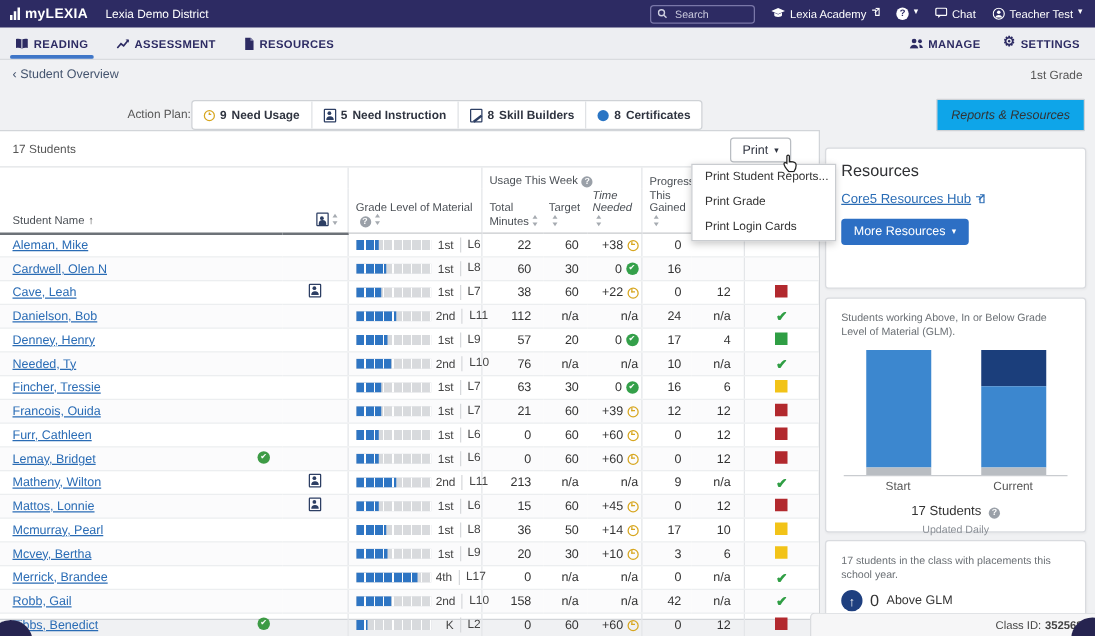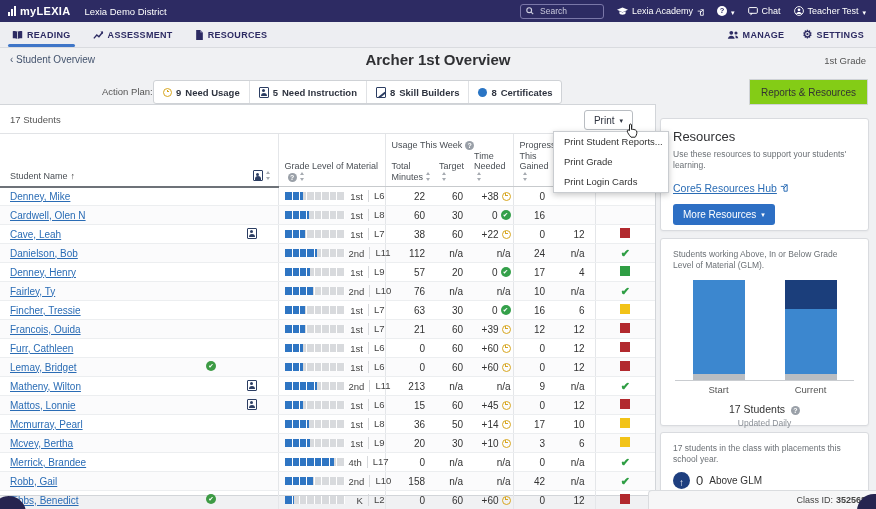--- a/index.html
+++ b/index.html
@@ -13,21 +13,21 @@
   .logo-bars i{display:block;width:2px;background:#fff;}
   .logo-bars i:nth-child(1){height:4px}.logo-bars i:nth-child(2){height:7px}.logo-bars i:nth-child(3){height:10px}
   .logo-text{font-size:11px;font-weight:bold;letter-spacing:.3px;}
   .district{font-size:9.5px;margin-left:14px;}
   .tb-right{margin-left:auto;display:flex;align-items:center;gap:13px;margin-right:10px;}
   .searchbox{display:flex;align-items:center;gap:4px;border:1px solid #7a77a8;border-radius:3px;
              height:13px;padding:0 5px;width:72px;}
   .searchbox input{background:transparent;border:none;outline:none;color:#d6d6e8;font-size:8.5px;width:56px;
                    font-family:"Liberation Sans",sans-serif;}
   .searchbox input::placeholder{color:#c9c9dd;}
-  .tb-item{display:flex;align-items:flex-end;gap:4px;font-size:9px;white-space:nowrap;cursor:pointer;}
+  .tb-item{display:flex;align-items:flex-start;gap:4px;font-size:9px;white-space:nowrap;cursor:pointer;}
   .caret{font-size:7px;line-height:1;}
   .qm-nav{width:10px;height:10px;border-radius:50%;background:#fff;color:#2d2b63;font-size:7.5px;font-weight:bold;
           text-align:center;line-height:10px;display:inline-block;}
   
   .subnav{position:absolute;top:22px;left:0;right:0;height:25px;background:#edeef2;border-bottom:1px solid #d9dbdf;
           display:flex;align-items:center;z-index:9;}
   .sn-item{display:flex;align-items:center;gap:4px;font-size:9px;font-weight:bold;color:#2d2b63;
            letter-spacing:.3px;margin-left:22px;height:100%;position:relative;cursor:pointer;}
   .sn-item:first-child{margin-left:12px;}
   .sn-item.active::after{content:"";position:absolute;left:-4px;right:-4px;bottom:0;height:3px;background:#3f76c8;border-radius:2px;}
@@ -56,22 +56,22 @@
   .ic-clock{width:9px;height:9px;border:1.5px solid #d7a61f;border-radius:50%;position:relative;display:inline-block;box-sizing:border-box;flex:none;}
   .ic-clock::before{content:"";position:absolute;left:2.6px;top:1px;width:1.2px;height:2.6px;background:#d7a61f;}
   .ic-clock::after{content:"";position:absolute;left:2.6px;top:2.8px;width:2.6px;height:1.2px;background:#d7a61f;}
   
   .ic-person{width:10px;height:11px;border:1px solid #2c3e63;border-radius:1px;position:relative;display:inline-block;box-sizing:border-box;flex:none;background:#fff;}
   .ic-person::before{content:"";position:absolute;left:2.8px;top:1.5px;width:3px;height:3px;border-radius:50%;background:#2c3e63;}
   .ic-person::after{content:"";position:absolute;left:1.6px;top:5.2px;width:5.4px;height:3.2px;border-radius:3px 3px 0 0;background:#2c3e63;}
   
   .ic-builder{width:10px;height:11px;border:1px solid #2c3e63;border-radius:1px;position:relative;display:inline-block;box-sizing:border-box;flex:none;}
   .ic-builder::before{content:"";position:absolute;left:1px;top:6px;width:8px;height:1.6px;background:#2c3e63;transform:rotate(-38deg);}
-  .reports-btn{position:absolute;right:8px;top:1px;height:24px;background:#84cc16;border:1px solid #cfd2d6;border-radius:1px;
-               font-size:10px;color:#333;display:flex;align-items:center;padding:0 11px;cursor:pointer;}
+  .reports-btn{position:absolute;right:8px;top:1px;height:24px;background:#0ea5e9;border:1px solid #cfd2d6;border-radius:1px;
+               font-size:10px;color:#333;display:flex;align-items:center;padding:0 11px;cursor:pointer;font-style:italic;}
   
   .card{position:absolute;left:0;top:104px;width:656px;height:392px;background:#fff;
         border:1px solid #d2d5d9;border-left:none;box-sizing:border-box;z-index:3;}
   .table-toolbar{height:28px;border-bottom:1px solid #e1e3e6;position:relative;}
   .stu-count{position:absolute;left:10px;top:9px;font-size:9.5px;color:#555;}
   .print-btn{position:absolute;right:22px;top:5px;height:18px;background:#fff;border:1px solid #b9bdc2;border-radius:3px;
              font-size:10px;color:#2f3440;display:flex;align-items:center;gap:5px;padding:0 9px;cursor:pointer;}
   .print-btn .caret{color:#2f3440;font-size:7px;}
   .print-menu{position:absolute;right:-14px;top:26px;width:114px;background:#fff;border:1px solid #c9ccd0;
               box-shadow:0 2px 6px rgba(0,0,0,.22);z-index:50;}
@@ -252,21 +252,20 @@
     </div>
     <div class="sn-item">
       <span class="gear">⚙</span>
       <span>SETTINGS</span>
     </div>
   </div>
 </div>
 
 <div class="crumbrow">
   <div class="back">‹ <span>Student Overview</span></div>
-  <div class="page-title">Archer 1st Overview</div>
   <div class="grade">1st Grade</div>
 </div>
 
 <div class="tabsrow">
   <div class="ap-label">Action Plan:</div>
   <div class="ap-group">
     <div class="ap-btn">
       <span class="ic-clock"></span>
       <span>9</span>
       <span>Need Usage</span>
@@ -341,33 +340,33 @@
         </td>
         <td class="bl hpad">
           <span>Grade Level of Material</span><span class="qm">?</span><span class="sort"></span>
         </td>
         <td class="bl hpad">
           <span>Total Minutes</span><span class="sort"></span>
         </td>
         <td style="padding-left:4px;">
           <span>Target</span><span class="sort"></span>
         </td>
-        <td style="padding-left:4px;">
+        <td style="padding-left:4px;font-style:italic;">
           <span>Time Needed</span><span class="sort"></span>
         </td>
         <td class="bl hpad">
           <span>This Gained</span><span class="sort"></span>
         </td>
         <td></td>
         <td class="bl"></td>
       </tr>
     </thead>
     <tbody>
   <tr>
-    <td class="c-name"><a class="s-name">Denney, Mike</a></td>
+    <td class="c-name"><a class="s-name">Aleman, Mike</a></td>
     <td class="c-cert"></td>
     <td class="c-flag"></td>
     <td class="c-glm bl">
       <span class="glm-wrap">
         <span class="glmbar">
                 <span class="fill" style="width: 30%;"></span>
                 <span class="gaps"></span>
               </span>
         <span class="s-grade">1st</span>
         <span class="s-level">L6</span>
@@ -487,21 +486,21 @@
               <span class="s-tn">0</span>
               <span class="s-ticon check"></span>
             </span>
           </td>
     <td class="c-ug bl"><span class="s-ug">17</span></td>
     <td class="c-un"><span class="s-un">4</span></td>
     <td class="c-status bl"><span class="s-status green"></span></td>
   </tr>
 
   <tr>
-    <td class="c-name"><a class="s-name">Fairley, Ty</a></td>
+    <td class="c-name"><a class="s-name">Needed, Ty</a></td>
     <td class="c-cert"></td>
     <td class="c-flag"></td>
     <td class="c-glm bl">
       <span class="glm-wrap">
         <span class="glmbar">
                 <span class="fill" style="width: 48%;"></span>
                 <span class="gaps"></span>
               </span>
         <span class="s-grade">2nd</span>
         <span class="s-level">L10</span>
@@ -811,21 +810,20 @@
     <td class="c-ug bl"><span class="s-ug">0</span></td>
     <td class="c-un"><span class="s-un">12</span></td>
     <td class="c-status bl"><span class="s-status red"></span></td>
   </tr>
 </tbody>
   </table>
 </div>
 
 <div class="panel p-res">
   <h3 class="p-title">Resources</h3>
-  <p class="p-desc">Use these resources to support your students' learning.</p>
   <span class="res-link">
     <span>Core5 Resources Hub</span>
     <svg class="ic" width="8" height="8" viewBox="0 0 10 10">
         <path d="M1 3h4v6H9V5" fill="none" stroke="#2a6cb5" stroke-width="1.2"></path>
         <path d="M5 1h4v4M9 1L4 6" fill="none" stroke="#2a6cb5" stroke-width="1.2"></path>
       </svg>
   </span><br>
   <button class="more-btn">
     <span>More Resources</span>
     <span class="caret">▾</span>

